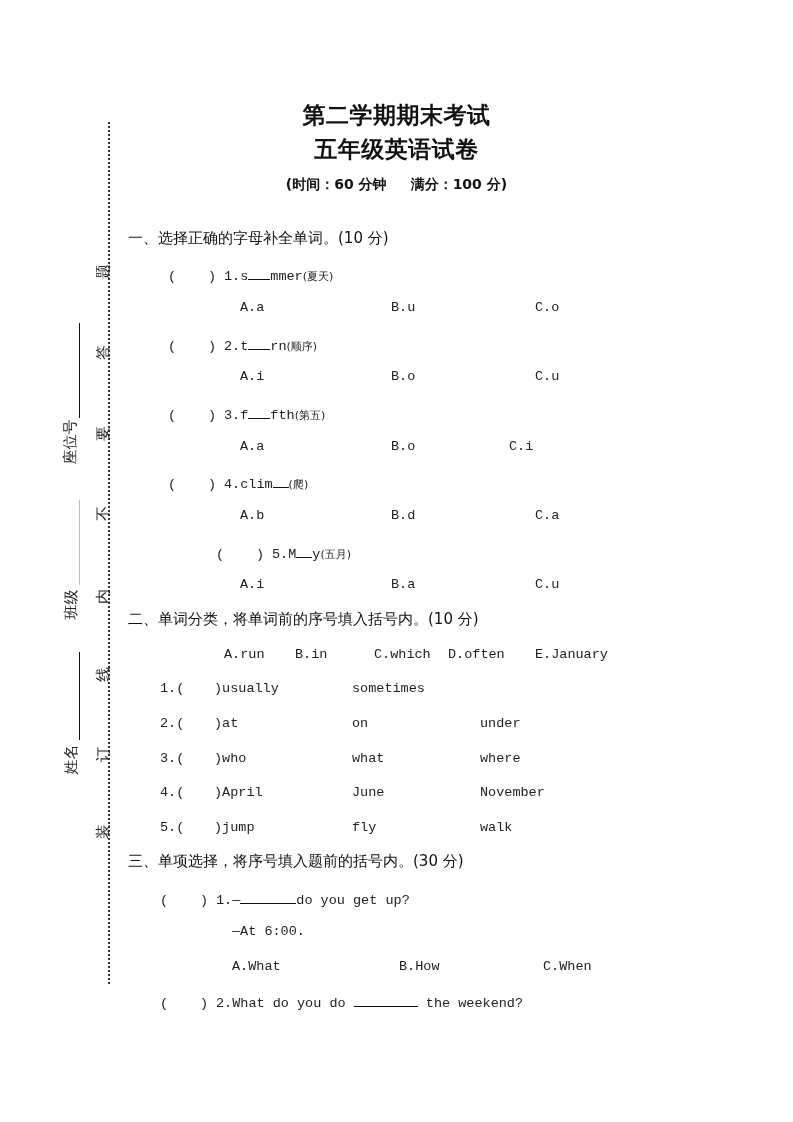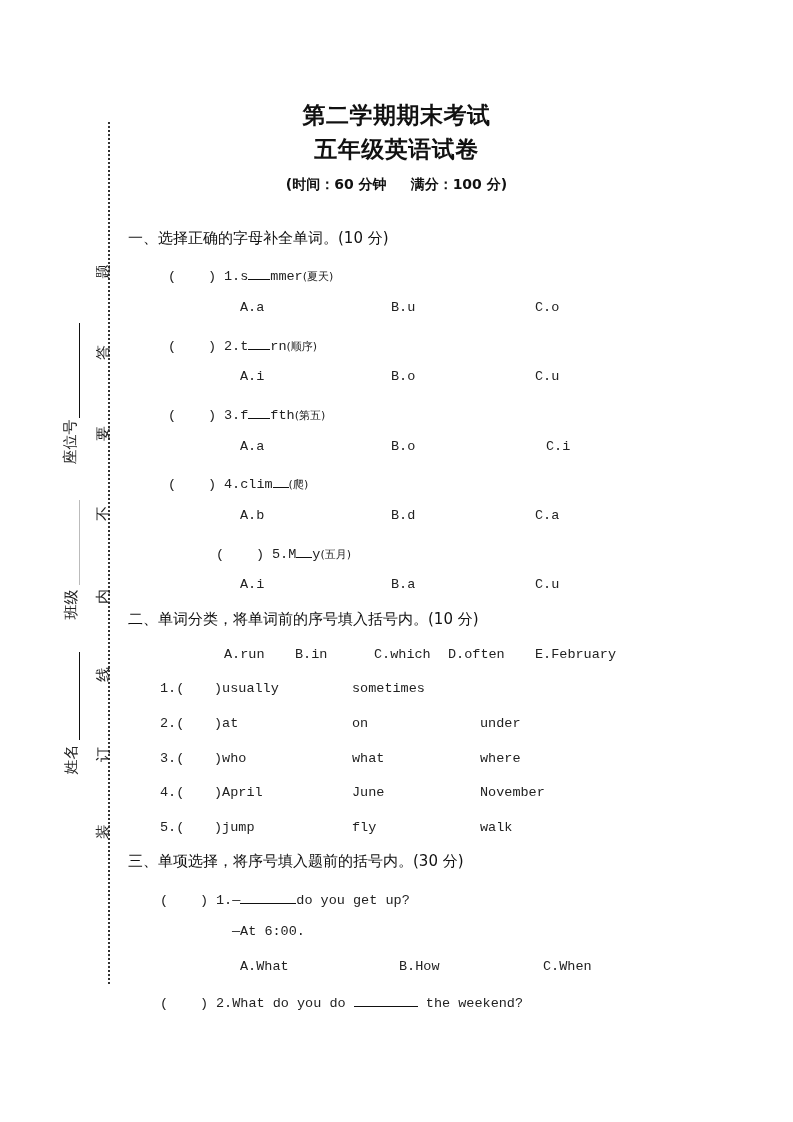--- a/index.html
+++ b/index.html
@@ -69,21 +69,21 @@
 </div>
 <div class="abs q" style="left:240px; top:369px;">A.i</div>
 <div class="abs q" style="left:391px; top:369px;">B.o</div>
 <div class="abs q" style="left:535px; top:369px;">C.u</div>
 
 <div class="abs q" style="left:168px; top:404px;">
   <span class="paren" style="width:40px;">(</span><span class="paren" style="width:16px;">)</span><span>3.</span><span>f</span><span class="blank" style="width:22px;"></span><span>fth</span><span class="cn">(第五)</span>
 </div>
 <div class="abs q" style="left:240px; top:439px;">A.a</div>
 <div class="abs q" style="left:391px; top:439px;">B.o</div>
-<div class="abs q" style="left:546px; top:439px;text-align:right;">C.i</div>
+<div class="abs q" style="left:509px; top:439px;text-align:right;">C.i</div>
 
 <div class="abs q" style="left:168px; top:473px;">
   <span class="paren" style="width:40px;">(</span><span class="paren" style="width:16px;">)</span><span>4.</span><span>clim</span><span class="blank" style="width:16px;"></span><span></span><span class="cn">(爬)</span>
 </div>
 <div class="abs q" style="left:240px; top:508px;">A.b</div>
 <div class="abs q" style="left:391px; top:508px;">B.d</div>
 <div class="abs q" style="left:535px; top:508px;">C.a</div>
 
 <div class="abs q" style="left:168px; top:543px;margin-left:48px;">
   <span class="paren" style="width:40px;">(</span><span class="paren" style="width:16px;">)</span><span>5.</span><span>M</span><span class="blank" style="width:16px;"></span><span>y</span><span class="cn">(五月)</span>
@@ -91,21 +91,21 @@
 <div class="abs q" style="left:240px; top:577px;">A.i</div>
 <div class="abs q" style="left:391px; top:577px;">B.a</div>
 <div class="abs q" style="left:535px; top:577px;">C.u</div>
 
 <div class="abs section" style="top:610px;">二、单词分类，将单词前的序号填入括号内。(10 分)</div>
 
 <div class="abs q" style="left:224px; top:647px;">A.run</div>
 <div class="abs q" style="left:295px; top:647px;">B.in</div>
 <div class="abs q" style="left:374px; top:647px;">C.which</div>
 <div class="abs q" style="left:448px; top:647px;">D.often</div>
-<div class="abs q" style="left:535px; top:647px;">E.February</div>
+<div class="abs q" style="left:535px; top:647px;">E.January</div>
 
 <div class="abs q" style="left:160px; top:681px;">1.(</div>
 <div class="abs q" style="left:214px; top:681px;">)usually</div>
 <div class="abs q" style="left:352px; top:681px;">sometimes</div>
 
 <div class="abs q" style="left:160px; top:716px;">2.(</div>
 <div class="abs q" style="left:214px; top:716px;">)at</div>
 <div class="abs q" style="left:352px; top:716px;">on</div>
 <div class="abs q" style="left:480px; top:716px;">under</div>
 
@@ -123,19 +123,19 @@
 <div class="abs q" style="left:214px; top:820px;">)jump</div>
 <div class="abs q" style="left:352px; top:820px;">fly</div>
 <div class="abs q" style="left:480px; top:820px;">walk</div>
 
 <div class="abs section" style="top:852px;">三、单项选择，将序号填入题前的括号内。(30 分)</div>
 
 <div class="abs q" style="left:160px; top:889px;">
   <span class="paren" style="width:40px;">(</span><span class="paren" style="width:16px;">)</span><span>1.—</span><span class="blank" style="width:56px;"></span><span>do you get up?</span>
 </div>
 <div class="abs q" style="left:232px; top:924px;">—At 6:00.</div>
-<div class="abs q" style="left:240px; top:959px;">A.What</div>
+<div class="abs q" style="left:232px; top:959px;">A.What</div>
 <div class="abs q" style="left:399px; top:959px;">B.How</div>
 <div class="abs q" style="left:543px; top:959px;">C.When</div>
 
 <div class="abs q" style="left:160px; top:992px;">
   <span class="paren" style="width:40px;">(</span><span class="paren" style="width:16px;">)</span><span>2.What do you do</span>&nbsp;<span class="blank" style="width:64px;"></span>&nbsp;<span>the weekend?</span>
 </div>
 
 </body></html>

